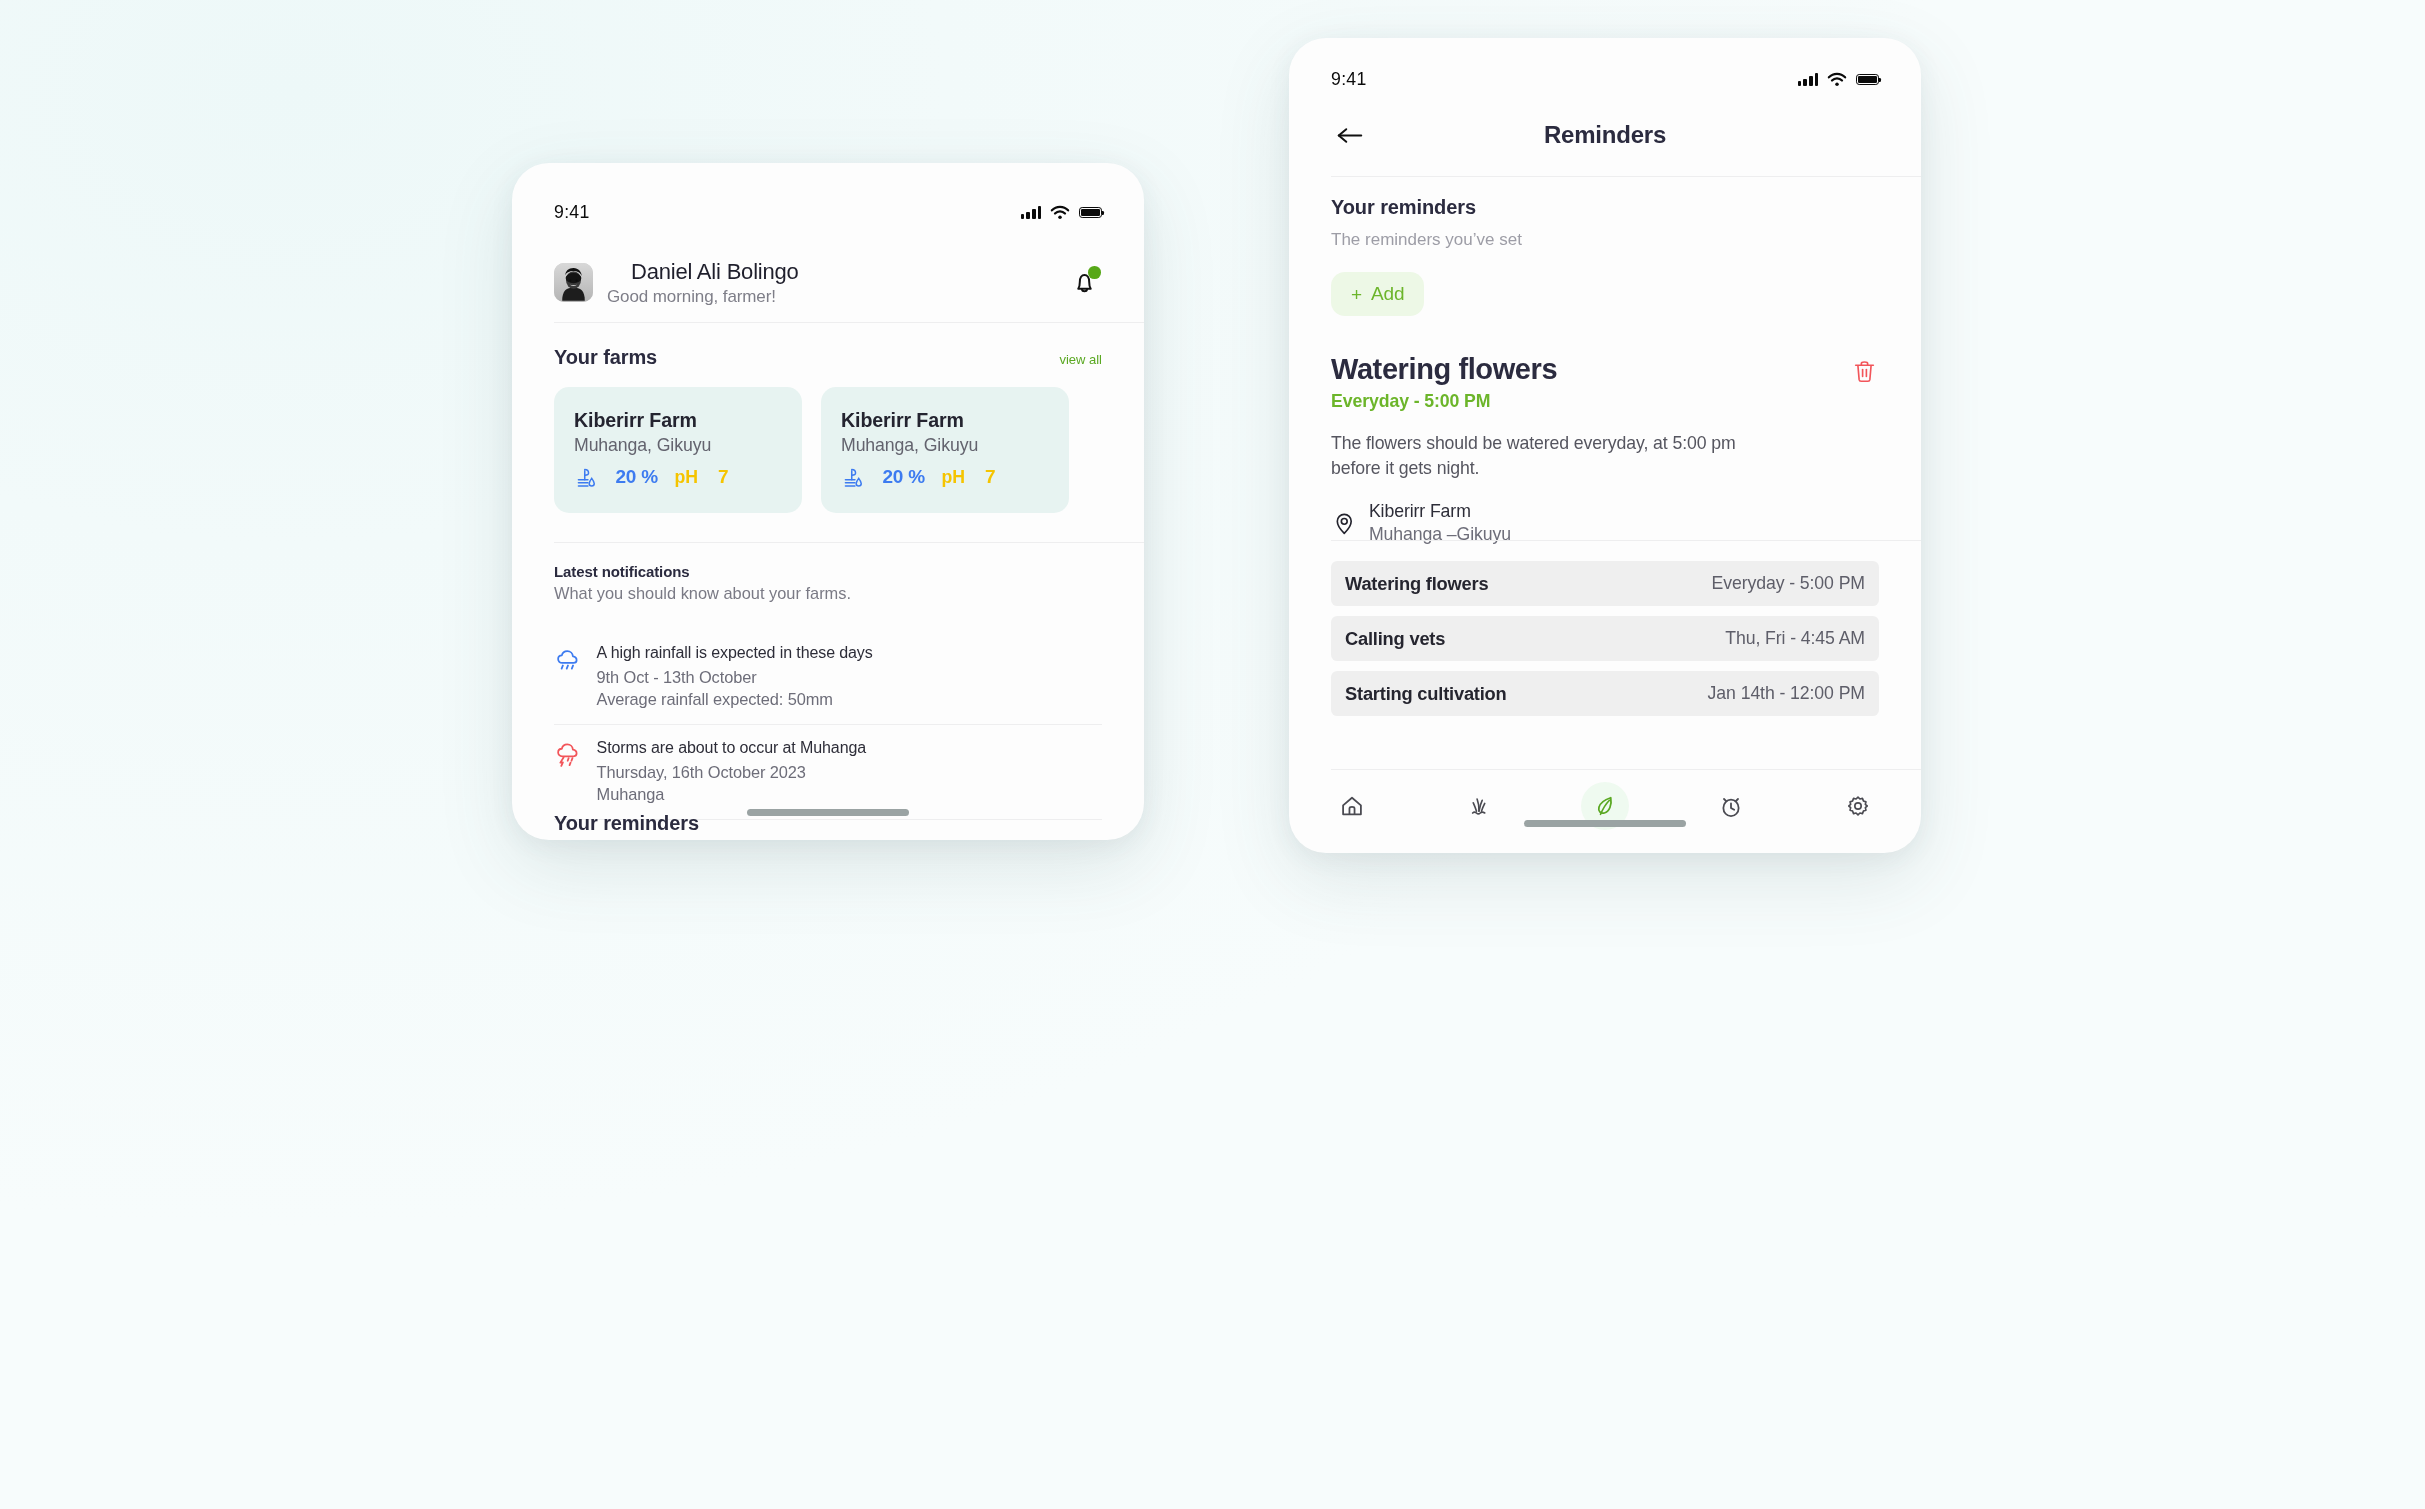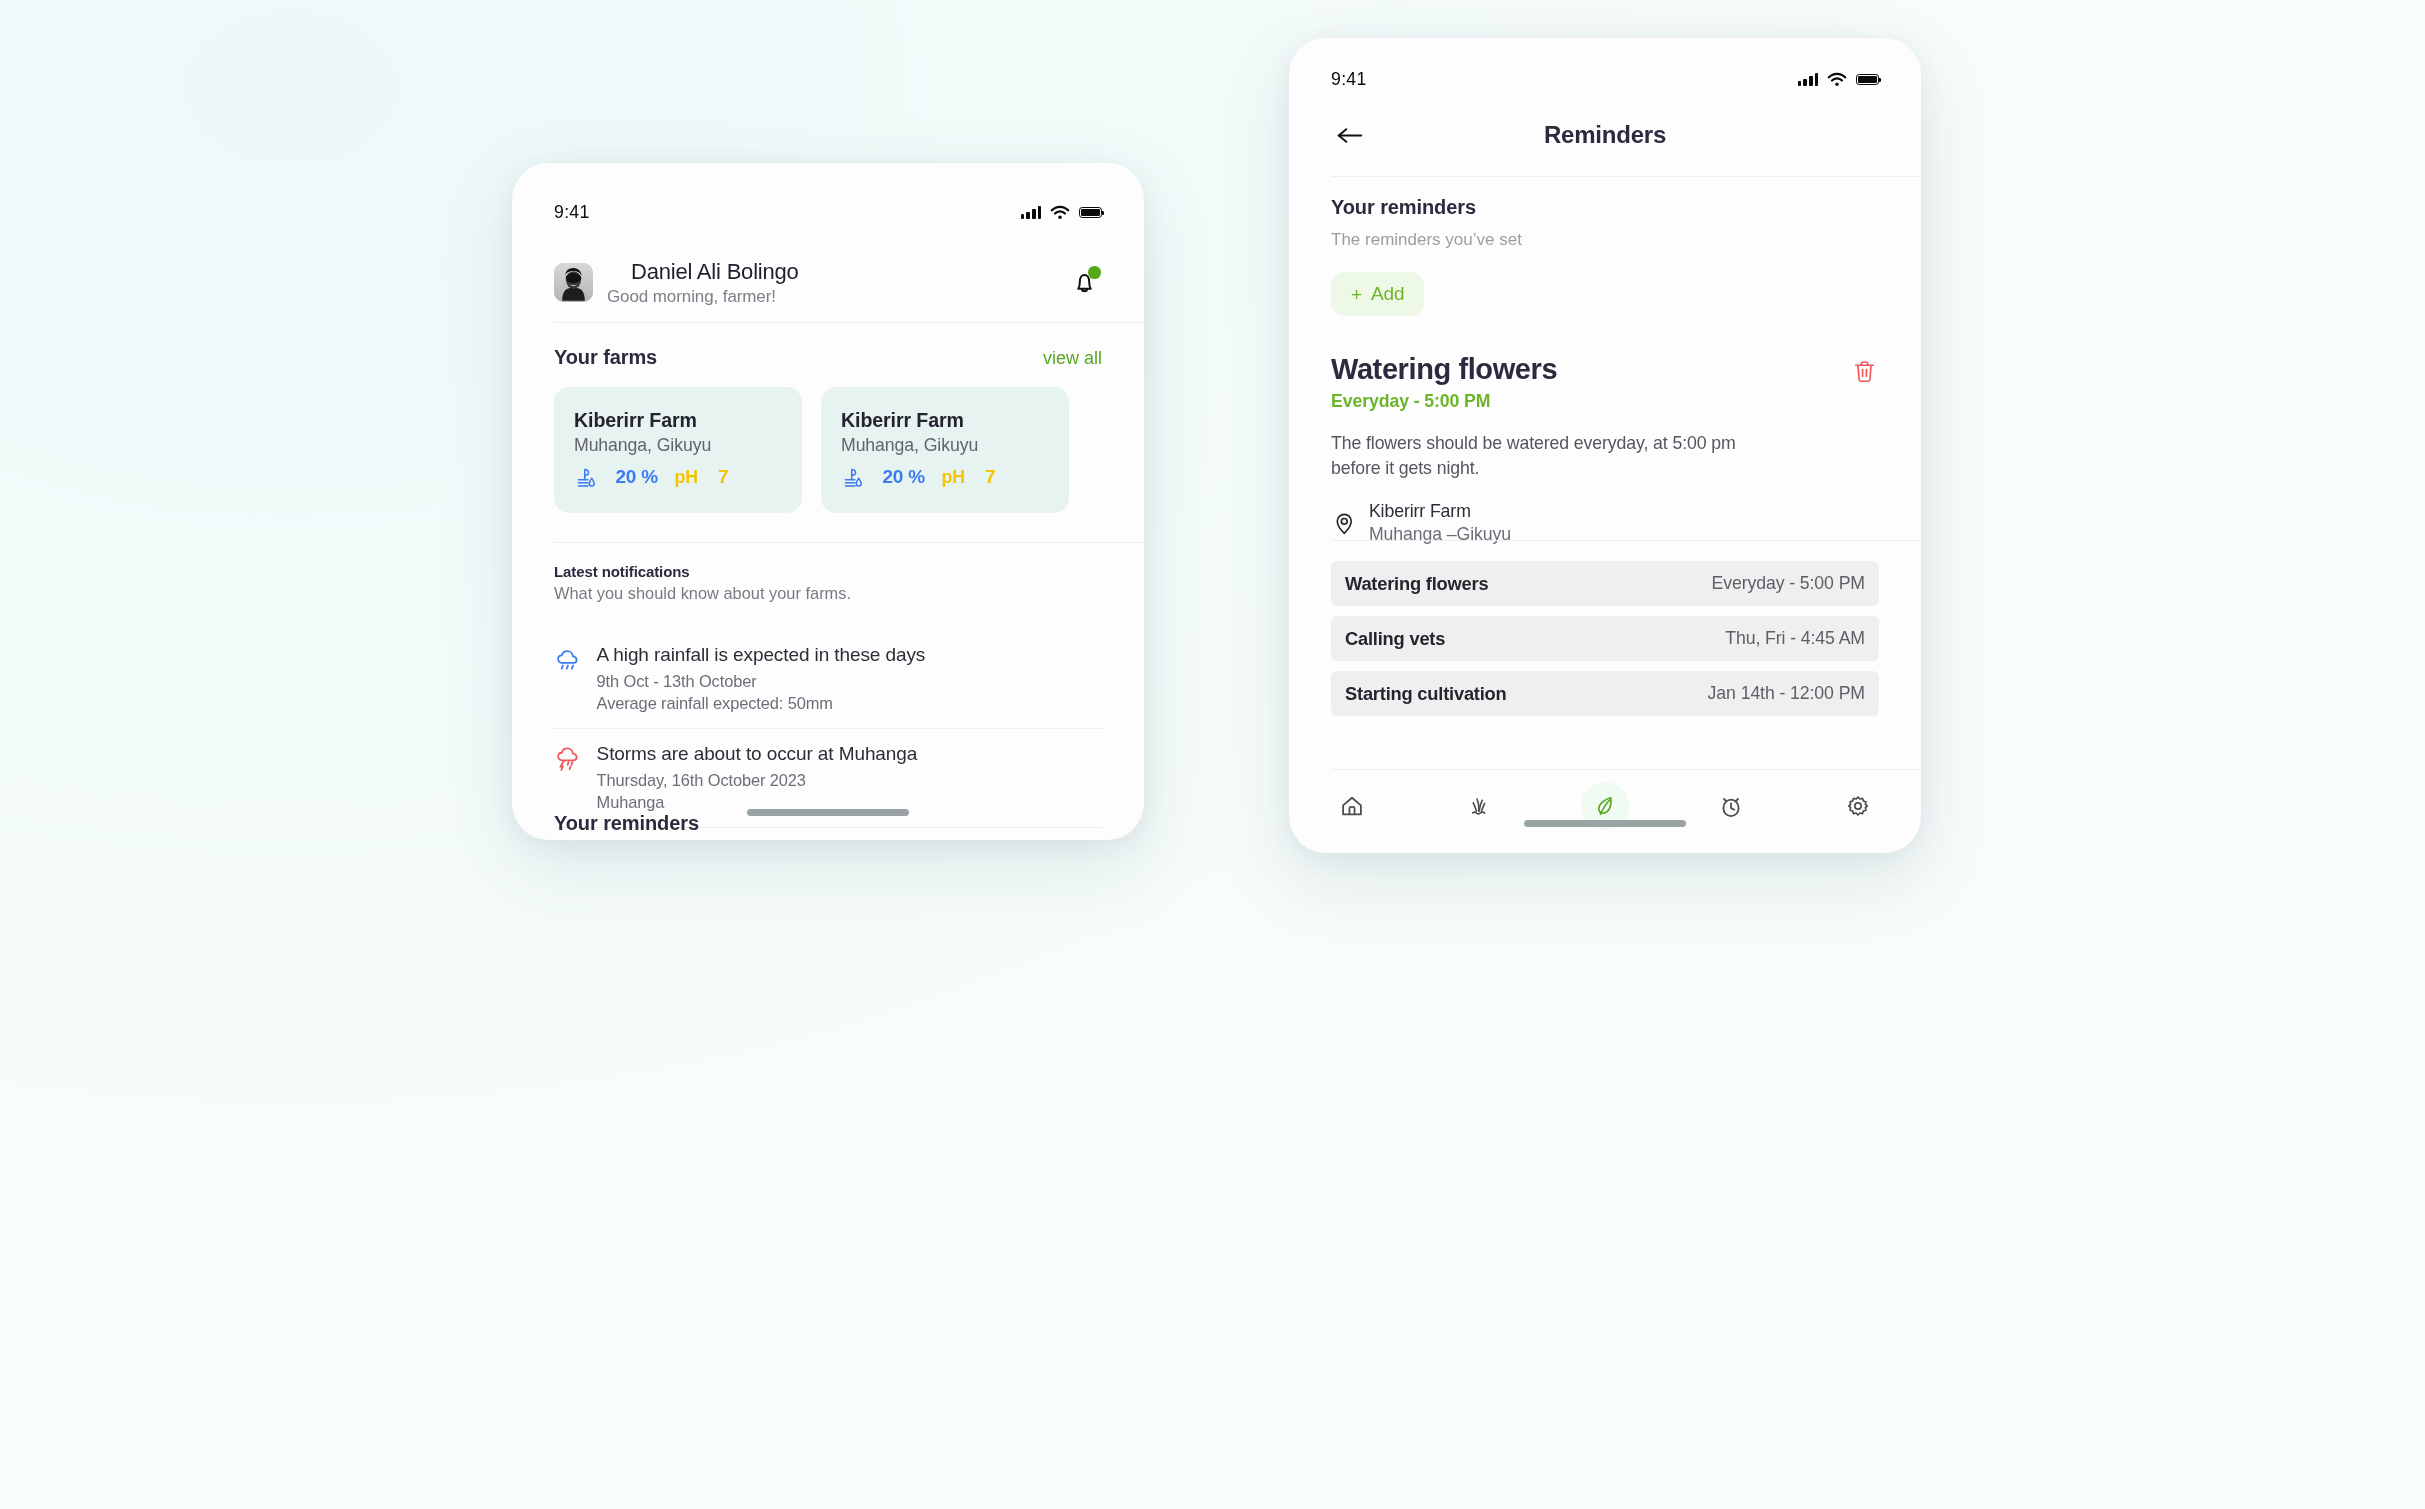--- a/index.html
+++ b/index.html
@@ -49,21 +49,21 @@
   .avatar svg { display:block; width:100%; height:100%; }
   .profile-text { margin-left:14px; flex:1; }
   .profile-name { font-size:22px; color:#1f1f2c; font-weight:400; letter-spacing:-0.2px; line-height:1.15;margin-left:24px; }
   .profile-greet { font-size:17px; color:#7e7e88; margin-top:2.5px; letter-spacing:-0.1px; }
   .bell-wrap { position:relative; width:35px; height:35px; flex:none; }
   .bell-dot { position:absolute; right:1.3px; top:0.6px; width:12.6px; height:12.6px; border-radius:50%; background:#57a818; }
 
   .lp-div1 { position:absolute; left:42px; right:42px; top:159px; }
   .farms-head { position:absolute; left:42px; right:42px; top:183px; display:flex; align-items:baseline; justify-content:space-between; }
   .farms-head .h-section { font-size:20px; }
-  .viewall { font-size:18px; color:#5aa822; }
+  .viewall { font-size:13px; color:#5aa822; }
 
   .farm-strip { position:absolute; left:42px; right:0; top:224px; height:126px; display:flex; gap:19px; }
   .farm-card { width:248px; flex:none; background:#e7f3f1; border-radius:15px; padding:21.5px 0 0 20px; }
   .farm-name { font-size:19.6px; font-weight:700; color:#242430; letter-spacing:-0.1px; }
   .farm-loc { font-size:17.7px; color:#63636e; margin-top:3.8px; letter-spacing:-0.1px; }
   .farm-metrics { display:flex; align-items:center; gap:16.4px; margin-top:10px; }
   .metric { display:flex; align-items:center; gap:20px; }
   .metric .val { font-size:19px; font-weight:700; letter-spacing:-0.2px; }
   .moist .val { color:#3d7bf0; }
   .ph .val { color:#f5c400; }
@@ -73,21 +73,21 @@
 
   .notif-head { position:absolute; left:42px; right:42px; top:400px; }
   .notif-head .h-section { font-size:15px; }
   .notif-head .sub { font-size:16.4px; color:#7a7a85; margin-top:3.8px; }
 
   .notif-list { position:absolute; left:42px; right:42px; top:467px; }
   .notif-item { display:flex; padding:14px 0 15px 0; }
   .notif-item + .notif-item { border-top:0.9px solid #eeeeef; }
   .notif-ico { width:35px; flex:none; padding-top:2.5px; }
   .notif-body { flex:1; padding-left:7.6px; }
-  .notif-title { font-size:19px; color:#2d2d38; letter-spacing:-0.1px; }
+  .notif-title { font-size:16px; color:#2d2d38; letter-spacing:-0.1px; }
   .notif-line { font-size:16.4px; color:#6d6d79; margin-top:6.3px; letter-spacing:-0.1px; }
   .notif-list .notif-item:last-child { border-bottom:0.9px solid #eeeeef; }
 
   .rem-head { position:absolute; left:42px; right:42px; top:649px; }
   .rem-head .h-section { font-size:20px; }
 
   
   .tabbar { position:absolute; left:0; right:0; display:flex; align-items:center; justify-content:space-around; }
   .tab { width:48px; height:48px; border-radius:50%; display:flex; align-items:center; justify-content:center; }
   .tab.active { background:#effaf0; }

